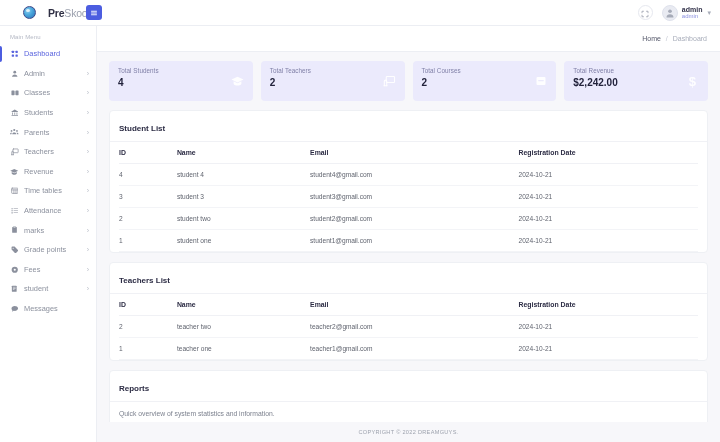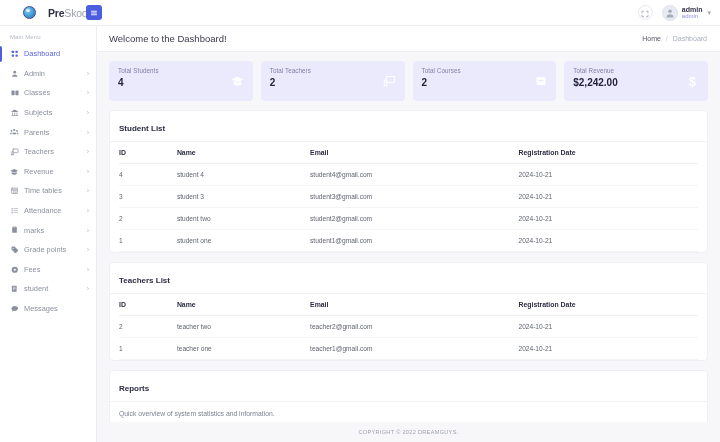--- a/index.html
+++ b/index.html
@@ -269,21 +269,21 @@
           <div class="nav-item">
             <span class="nav-ico">
               <svg width="7.5" height="7.5" viewBox="0 0 16 16" fill="currentColor">
                 <path d="M8 1 15 5.2v1.2H1V5.2z"></path>
                 <rect x="2.6" y="7.4" width="1.7" height="5"></rect>
                 <rect x="7.2" y="7.4" width="1.7" height="5"></rect>
                 <rect x="11.8" y="7.4" width="1.7" height="5"></rect>
                 <rect x="1" y="13.2" width="14" height="1.8" rx=".5"></rect>
               </svg>
             </span>
-            <span>Subjects</span>
+            <span>Students</span>
             <span class="chev">›</span>
           </div>
           <div class="nav-item">
             <span class="nav-ico">
               <svg width="8.5" height="7.5" viewBox="0 0 20 16" fill="currentColor">
                 <circle cx="10" cy="4" r="2.5"></circle>
                 <circle cx="3.6" cy="6" r="2.1"></circle>
                 <circle cx="16.4" cy="6" r="2.1"></circle>
                 <path d="M5.2 14c0-2.6 2.2-4.2 4.8-4.2s4.8 1.6 4.8 4.2z"></path>
                 <path d="M0 13.6c0-2 1.3-3.3 3.3-3.3.6 0 1.1.1 1.6.3-.9.8-1.4 1.9-1.5 3z"></path>
@@ -387,21 +387,20 @@
               </svg>
             </span>
             <span>Messages</span>
           </div>
         </div>
     </div>
 
     <div class="main">
 
       <div class="page-head">
-        <div class="page-title">Welcome to the Dashboard!</div>
         <div class="breadcrumb">
           <span class="crumb-link">Home</span>
           <span class="sep">/</span>
           <span>Dashboard</span>
         </div>
       </div>
 
       <div class="scroll-area">
 
         <div class="stats" id="stat-cards">

